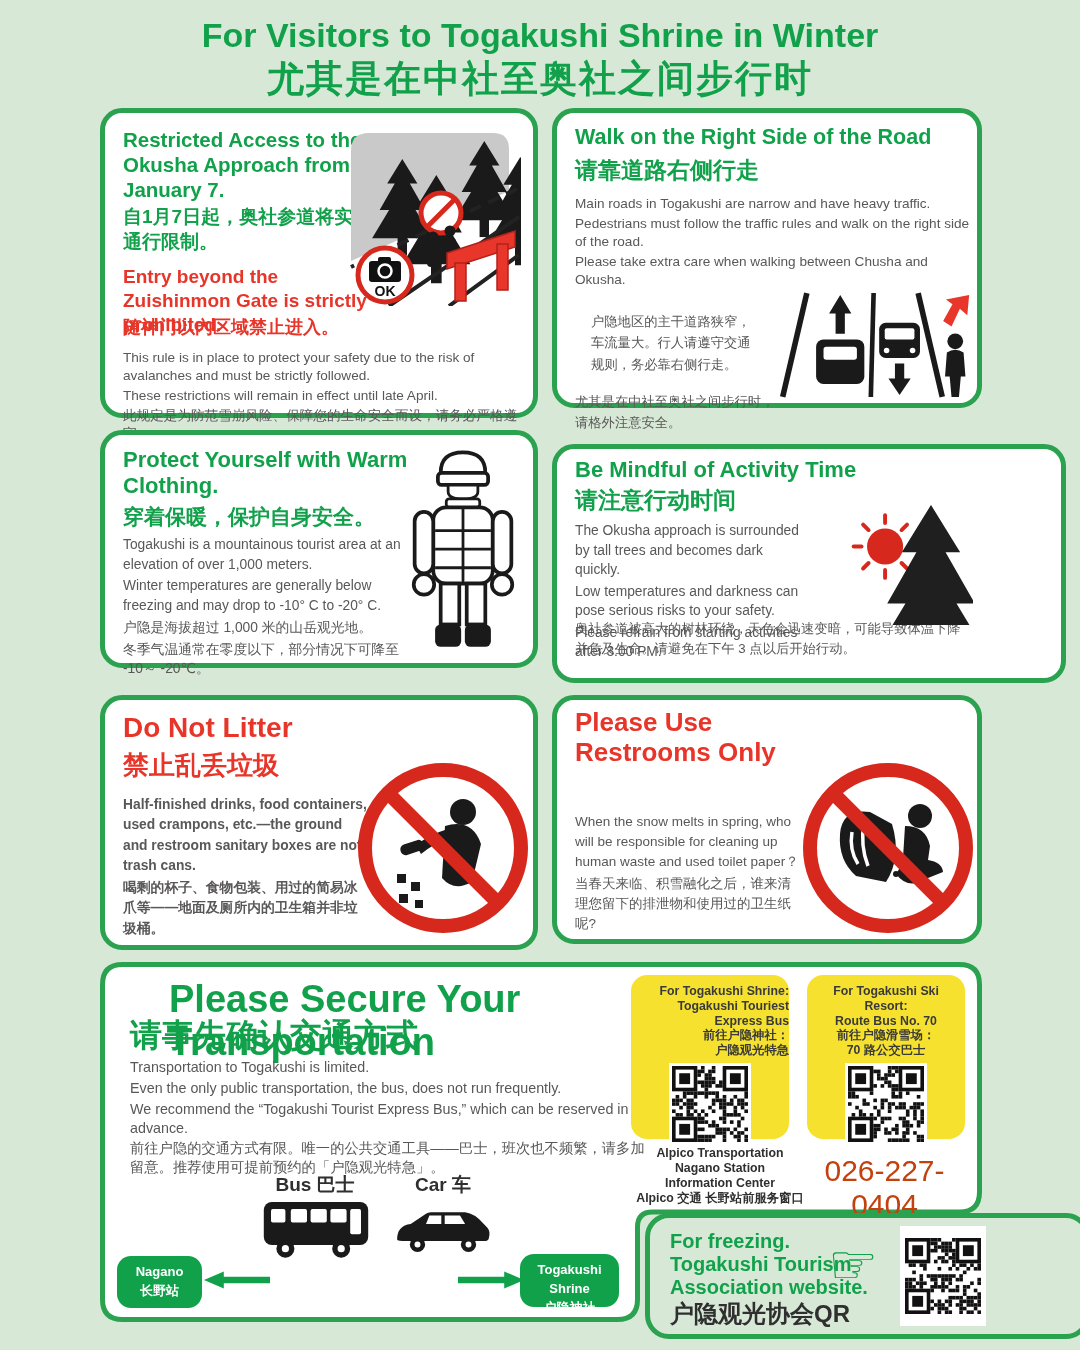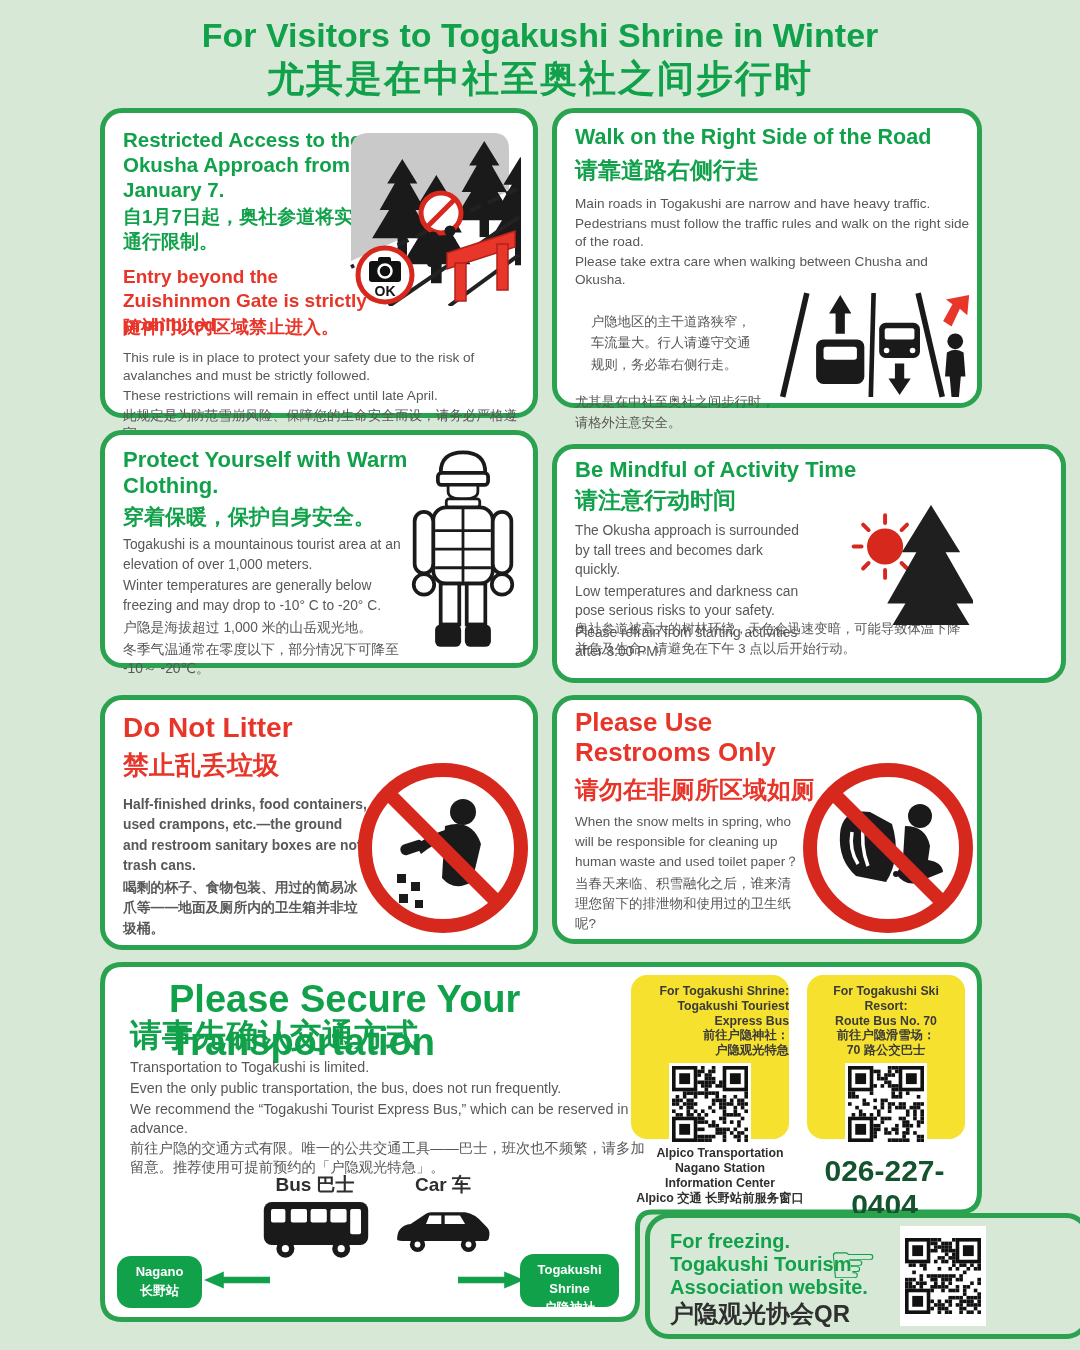--- a/index.html
+++ b/index.html
@@ -76,21 +76,21 @@
   .garrow{position:absolute;width:66px;height:28px;}
   #arrow-left{left:104px;top:304px;}
   #arrow-right{left:358px;top:304px;}
   .ybox{position:absolute;top:13px;width:158px;height:164px;background:#f6e22e;border-radius:16px;
         text-align:center;font-weight:bold;color:#3a3a3a;font-size:12.3px;line-height:1.2;padding-top:9px;box-sizing:border-box;}
   #ybox1{left:531px;text-align:right;}
   #ybox2{left:707px;}
   .qrwrap{background:#fff;margin:5px auto 0 auto;width:82px;height:82px;padding:3px;box-sizing:border-box;}
   .contact{left:520px;top:184px;width:200px;text-align:center;font-size:12.3px;font-weight:bold;
            color:#2f2f2f;line-height:1.22;white-space:nowrap;}
-  .phone{left:692px;top:192px;width:185px;text-align:center;font-size:30px;font-weight:bold;color:#14532d;}
+  .phone{left:692px;top:192px;width:185px;text-align:center;font-size:30px;font-weight:normal;color:#c2410c;}
   
   #box-details .lines{left:20px;top:12px;width:210px;font-size:20px;line-height:1.15;color:#12a14b;font-weight:bold;}
   #box-details .zh{left:20px;top:80px;width:240px;font-size:24px;font-weight:bold;color:#2f2f2f;}
   #box-details .hand{left:178px;top:14px;font-size:56px;color:#12a14b;}
   #box-details .qrwrap2{left:250px;top:8px;width:86px;height:100px;background:#fff;padding:5px;box-sizing:border-box;position:absolute;}
   #box-details .qrwrap2 svg{width:76px;height:76px;margin-top:7px;}
   svg{display:block;}
 </style>
 </head>
 <body>
@@ -266,21 +266,20 @@
     </g>
     <line x1="32" y1="32" x2="140" y2="140" stroke="#d7281d" stroke-width="14"></line>
   </svg>
 </div>
 
 <div class="box" id="box-restroom">
   <div class="abs head hr">
     <div>Please Use</div>
     <div>Restrooms Only</div>
   </div>
-  <div class="abs head-zh hr">请勿在非厕所区域如厕</div>
   <div class="abs bd body-txt">
     <p>When the snow melts in spring, who will be responsible for cleaning up human waste and used toilet paper？</p>
     <p>当春天来临、积雪融化之后，谁来清理您留下的排泄物和使用过的卫生纸呢?</p>
   </div>
   <svg class="abs sign" viewBox="0 0 172 172">
     <circle cx="86" cy="86" r="78" fill="#fff" stroke="#d7281d" stroke-width="14"></circle>
     <g fill="#1a1a1a">
       <path d="M38 72 Q40 46 68 50 L90 62 Q100 95 84 120 L54 114 Q36 98 38 72 Z"></path>
       <path d="M50 70 Q47 88 56 102" stroke="#fff" stroke-width="3.5" fill="none"></path>
       <path d="M62 60 Q58 84 66 104" stroke="#fff" stroke-width="3.5" fill="none"></path>

